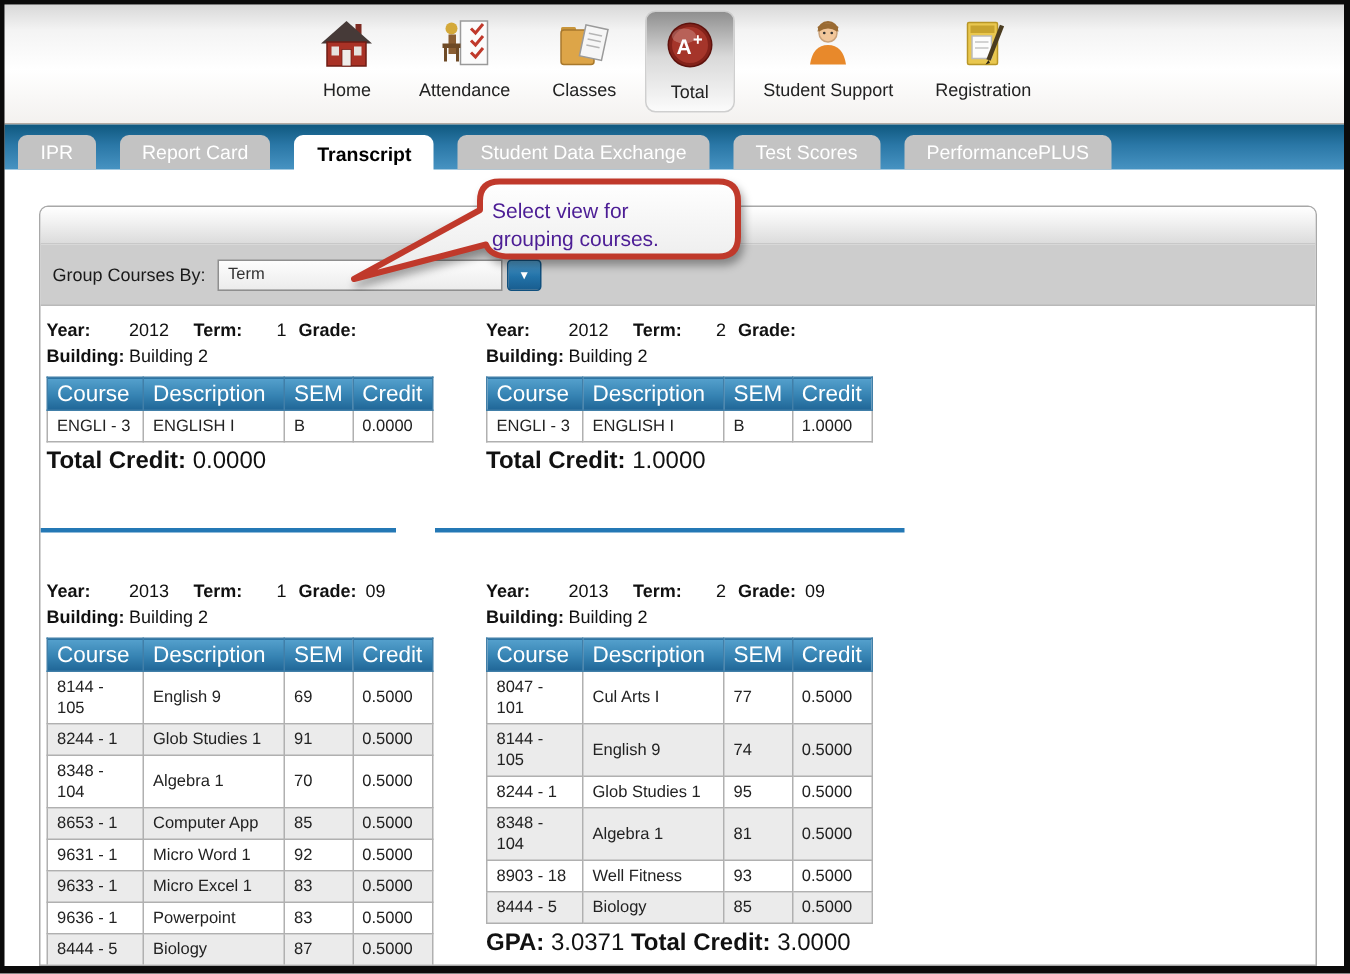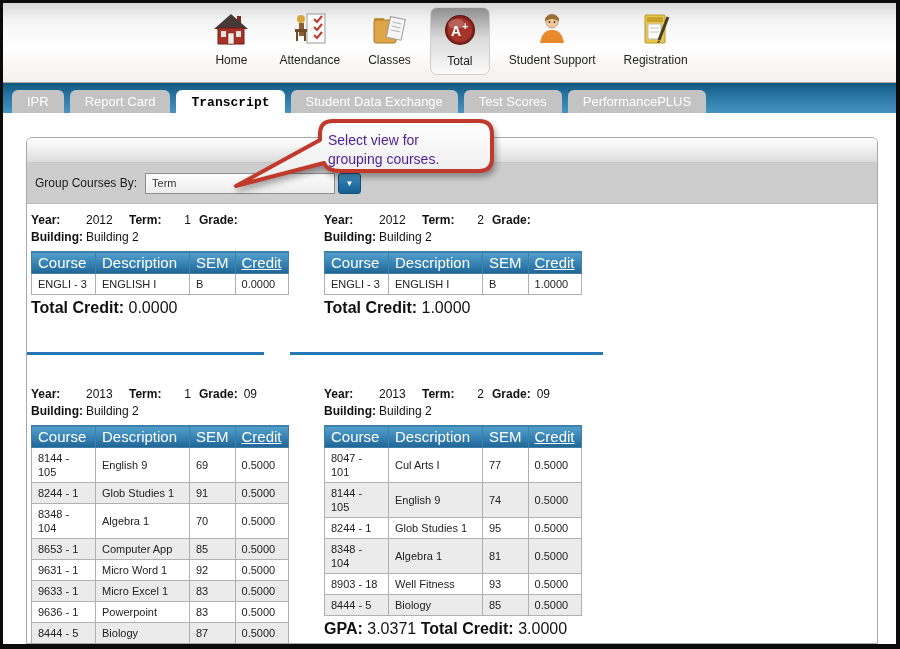--- a/index.html
+++ b/index.html
@@ -13,25 +13,25 @@
             border-bottom:1px solid #b2a9a2; display:flex; justify-content:center; gap:10px; padding-top:4px; }
   .nav-item { display:flex; flex-direction:column; align-items:center; padding:3px 9px 2px; height:68px; cursor:pointer; }
   .nav-item.selected { background:linear-gradient(180deg,#8f8f8f 0%,#d9d9d9 45%,#fbfbfb 100%);
                        border:1px solid #cfcfcf; border-radius:7px; }
   .nav-icon { width:40px; height:40px; display:flex; align-items:center; justify-content:center; }
   .nav-label { font-size:12px; color:#222; margin-top:3px; white-space:nowrap; }
 
   
   .tabbar { position:absolute; left:3px; top:83px; width:893px; height:30px;
             background:linear-gradient(180deg,#0f587f 0%,#2a77a6 45%,#4793c2 100%);
-            display:flex; align-items:flex-end; gap:6px; padding-left:9px; overflow:visible; z-index:5; }
+            display:flex; align-items:flex-end; gap:16px; padding-left:9px; overflow:visible; z-index:5; }
   .tab { height:23px; line-height:23px; padding:0 15px; background:#c3c3c3; color:#fff;
          font-size:13px; border-radius:6px 6px 0 0; white-space:nowrap; cursor:pointer; }
   .tab.active { background:#fff; color:#000; font-weight:bold; height:26px; line-height:26px;
-                position:relative; top:3px; z-index:6;font-family:Liberation Mono, monospace; }
+                position:relative; top:3px; z-index:6; }
 
   
   .panel { position:absolute; left:26px; top:137px; width:852px; height:507px;
            border:1px solid #a8a8a8; border-radius:6px 6px 0 0; background:#fff; overflow:hidden; z-index:2; }
   .panel-top { height:25px; background:linear-gradient(180deg,#ffffff 0%,#f2f2f2 40%,#dcdcdc 100%);
                border-bottom:1px solid #c8c8c8; }
   .panel-toolbar { height:41px; background:#cdcdcd; border-bottom:1px solid #b9b9b9;
                    display:flex; align-items:center; padding-left:8px; }
   .gb-label { font-size:12px; color:#1a1a1a; margin-right:8px; }
   .dd-field { width:190px; height:21px; line-height:19px; background:linear-gradient(180deg,#fdfdfd,#ececec);
@@ -50,21 +50,21 @@
   .w-tl { display:inline-block; width:40px; }
   .w-tv { display:inline-block; width:22px; text-align:right; margin-right:8px; }
   .w-gl { margin-right:6px; }
 
   table.ctable { border-collapse:collapse; margin-top:5px; font-size:11px; }
   table.ctable th { background:linear-gradient(180deg,#54a0cc 0%,#3582b2 55%,#1f6596 100%);
                     color:#fff; font-weight:normal; text-align:left; padding:4px 6px; line-height:13px;
                     border:1px solid #417fa8; font-size:15px; }
   table.ctable td { border:1px solid #b0b0b0; padding:3px 6px; line-height:14px; color:#222; background:#fff; }
   table.ctable tr:nth-child(even) td { background:#ebebeb; }
-  .c-course { width:64px; } .c-desc { width:94px; } .c-sem { width:34px; } .c-credit { width:50px;text-decoration:underline; }
+  .c-course { width:64px; } .c-desc { width:94px; } .c-sem { width:34px; } .c-credit { width:50px; }
 
   .sec-footer { font-size:16px; color:#111; margin-top:4px; width:246px; text-align:left; }
   .section { padding-bottom:9px; }
 
   .divider-left  { height:3px; background:#2478b5; width:237px; margin:3px 0 8px -4px; }
   .divider-right { height:3px; background:#2478b5; width:313px; margin:3px 0 8px -34px; }
   .divider-bottom{ height:3px; background:#2478b5; width:552px; margin:2px 0 8px -4px; }
 
   table.gpa-table { border-collapse:collapse; font-size:11px; margin-top:2px; }
   table.gpa-table th { background:linear-gradient(180deg,#54a0cc 0%,#3582b2 55%,#1f6596 100%);

